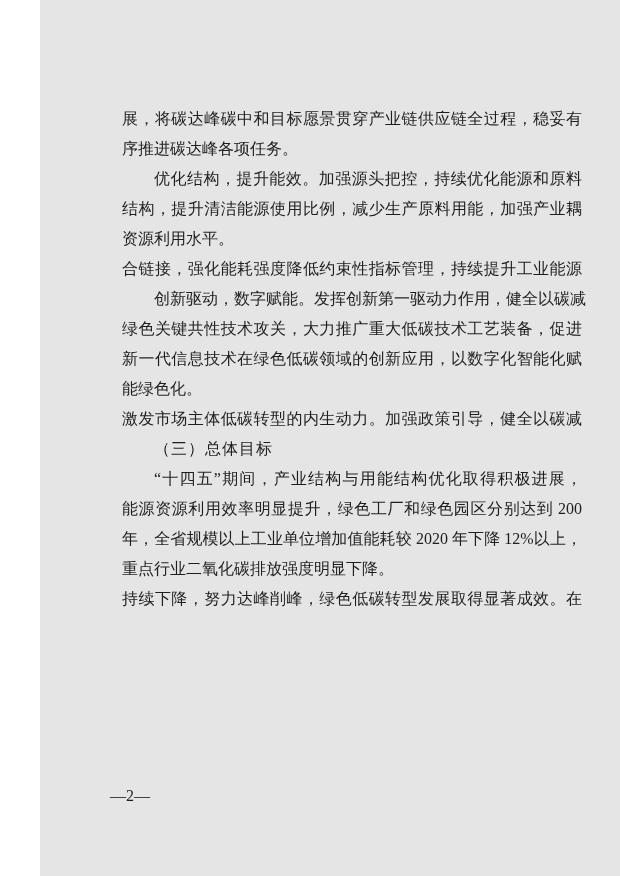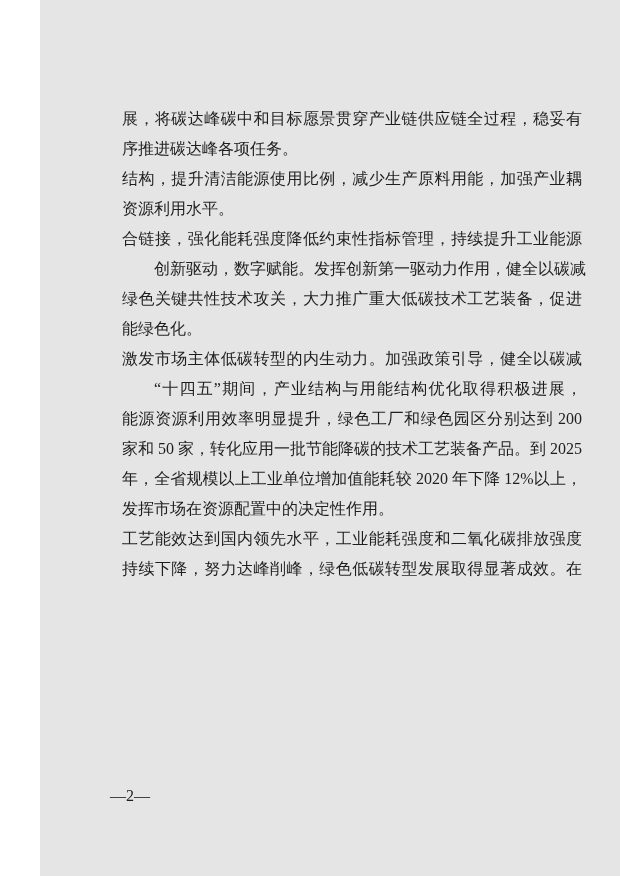--- a/index.html
+++ b/index.html
@@ -56,29 +56,30 @@
     color: #1e1e1e;
   }
 </style>
 </head>
 <body>
 
 <div class="page">
   <div class="textblock" id="textblock">
       <div class="line">展，将碳达峰碳中和目标愿景贯穿产业链供应链全过程，稳妥有</div>
       <div class="line lastline">序推进碳达峰各项任务。</div>
+      <div class="line indent">优化结构，提升能效。加强源头把控，持续优化能源和原料</div>
       <div class="line">结构，提升清洁能源使用比例，减少生产原料用能，加强产业耦</div>
       <div class="line lastline">资源利用水平。</div>
       <div class="line">合链接，强化能耗强度降低约束性指标管理，持续提升工业能源</div>
       <div class="line indent">创新驱动，数字赋能。发挥创新第一驱动力作用，健全以碳减</div>
       <div class="line">绿色关键共性技术攻关，大力推广重大低碳技术工艺装备，促进</div>
+      <div class="line">新一代信息技术在绿色低碳领域的创新应用，以数字化智能化赋</div>
       <div class="line lastline">能绿色化。</div>
       <div class="line">激发市场主体低碳转型的内生动力。加强政策引导，健全以碳减</div>
+      <div class="line indent lastline heading">（三）总体目标</div>
       <div class="line indent">“十四五”期间，产业结构与用能结构优化取得积极进展，</div>
       <div class="line">能源资源利用效率明显提升，绿色工厂和绿色园区分别达到 200</div>
-      <div class="line">家和 50 家，转化应用一批节能降碳的技术工艺装备产品。到 2025</div>
       <div class="line">年，全省规模以上工业单位增加值能耗较 2020 年下降 12%以上，</div>
-      <div class="line lastline">发挥市场在资源配置中的决定性作用。</div>
-      <div class="line">工艺能效达到国内领先水平，工业能耗强度和二氧化碳排放强度</div>
+      <div class="line lastline">重点行业二氧化碳排放强度明显下降。</div>
       <div class="line">持续下降，努力达峰削峰，绿色低碳转型发展取得显著成效。在</div>
     </div>
   <div class="footer">—2—</div>
 </div>
 
 </body></html>

